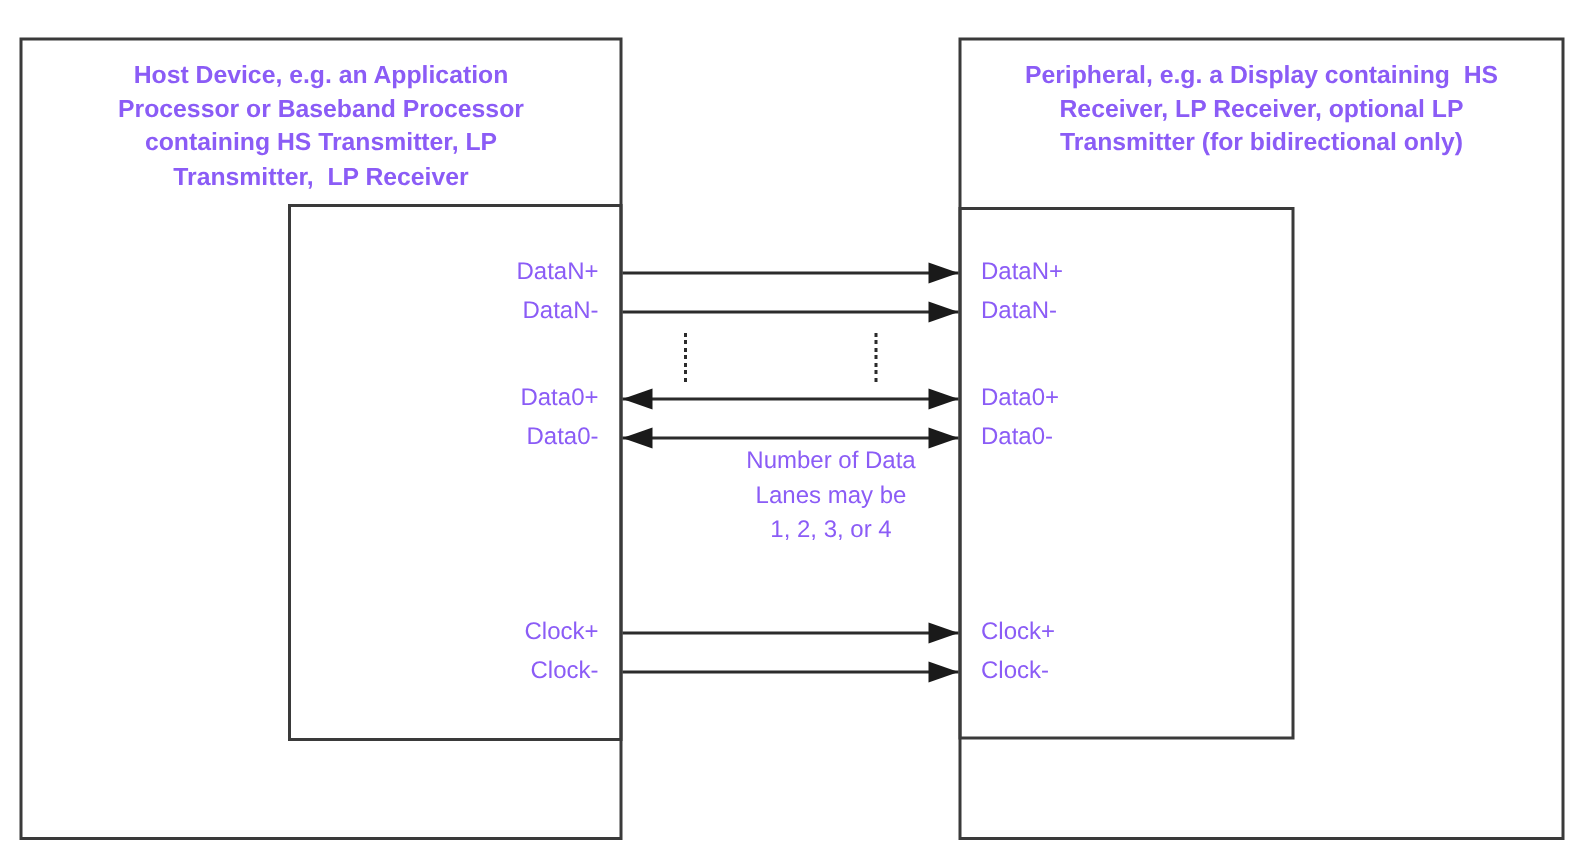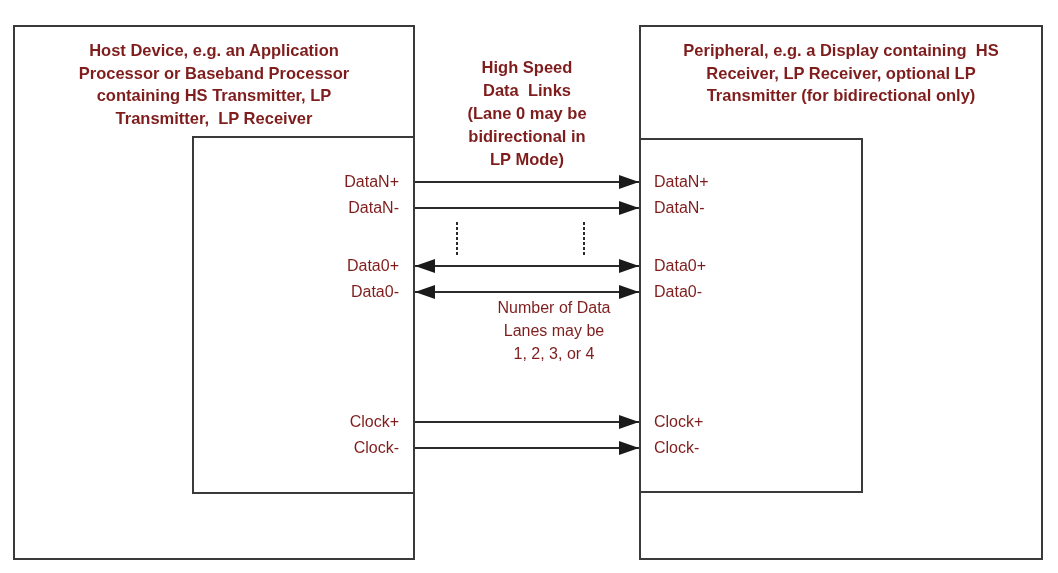--- a/index.html
+++ b/index.html
@@ -1,21 +1,21 @@
 <!DOCTYPE html>
 <html><head>
 <meta charset="utf-8">
 <style>
   html,body{margin:0;padding:0;background:#ffffff;}
   .diagram{
     position:relative;
     width:1058px;height:573px;
     background:#ffffff;
     font-family:"Liberation Sans", sans-serif;
-    color:#7f1d1d;
+    color:#8b5cf6;
     overflow:hidden;
   }
   .obox{
     position:absolute;
     border:2px solid #3a3a3a;
     background:#ffffff;
     box-sizing:border-box;
   }
   .ibox{
     position:absolute;
@@ -96,25 +96,20 @@
   <div class="ibox" style="left:192px;top:136px;width:223px;height:358px;"></div>
 
   <div class="obox" style="left:639px;top:25px;width:404px;height:535px;">
     <div class="btitle">Peripheral, e.g. a Display containing  HS
 Receiver, LP Receiver, optional LP
 Transmitter (for bidirectional only)</div>
   </div>
 
   <div class="ibox" style="left:639px;top:138px;width:224px;height:355px;"></div>
 
-  <div class="mid-title">High Speed
-Data  Links
-(Lane 0 may be
-bidirectional in
-LP Mode)</div>
 
   <span class="lbl llbl" style="top:172px">DataN+</span>
   <span class="wire" style="top:181px"></span>
   <span class="ah ah-right" style="top:175px"></span>
   <span class="lbl rlbl" style="top:172px">DataN+</span>
 
   <span class="lbl llbl" style="top:198px">DataN-</span>
   <span class="wire" style="top:207px"></span>
   <span class="ah ah-right" style="top:201px"></span>
   <span class="lbl rlbl" style="top:198px">DataN-</span>

